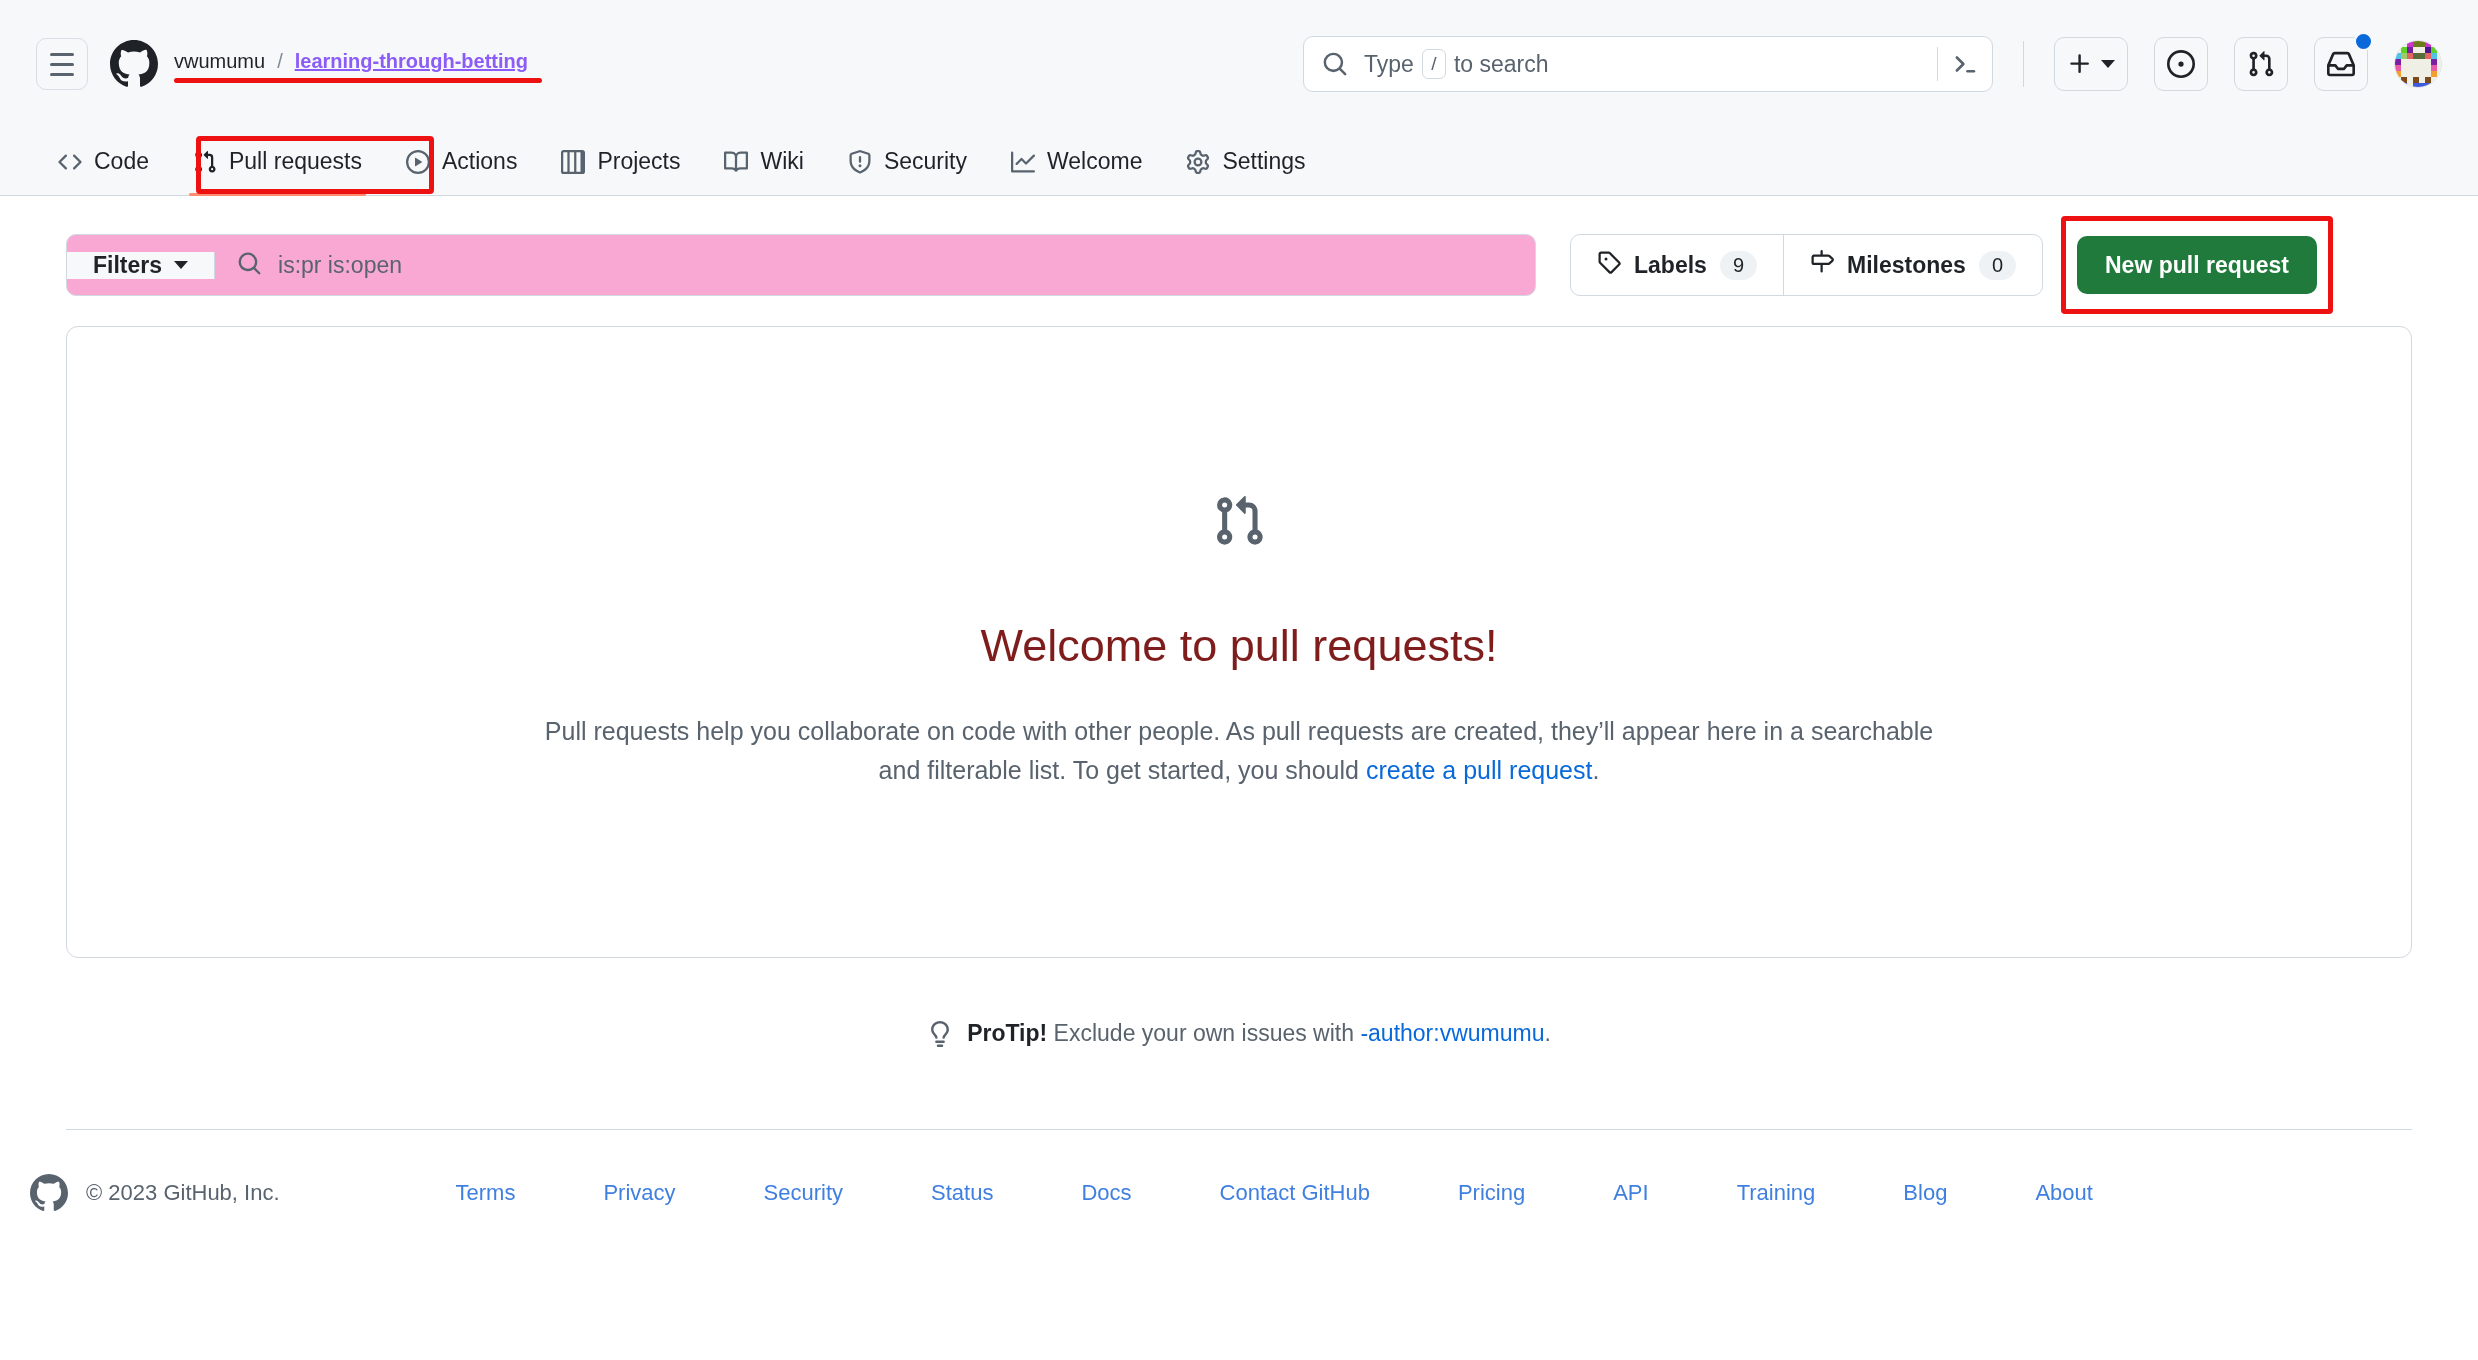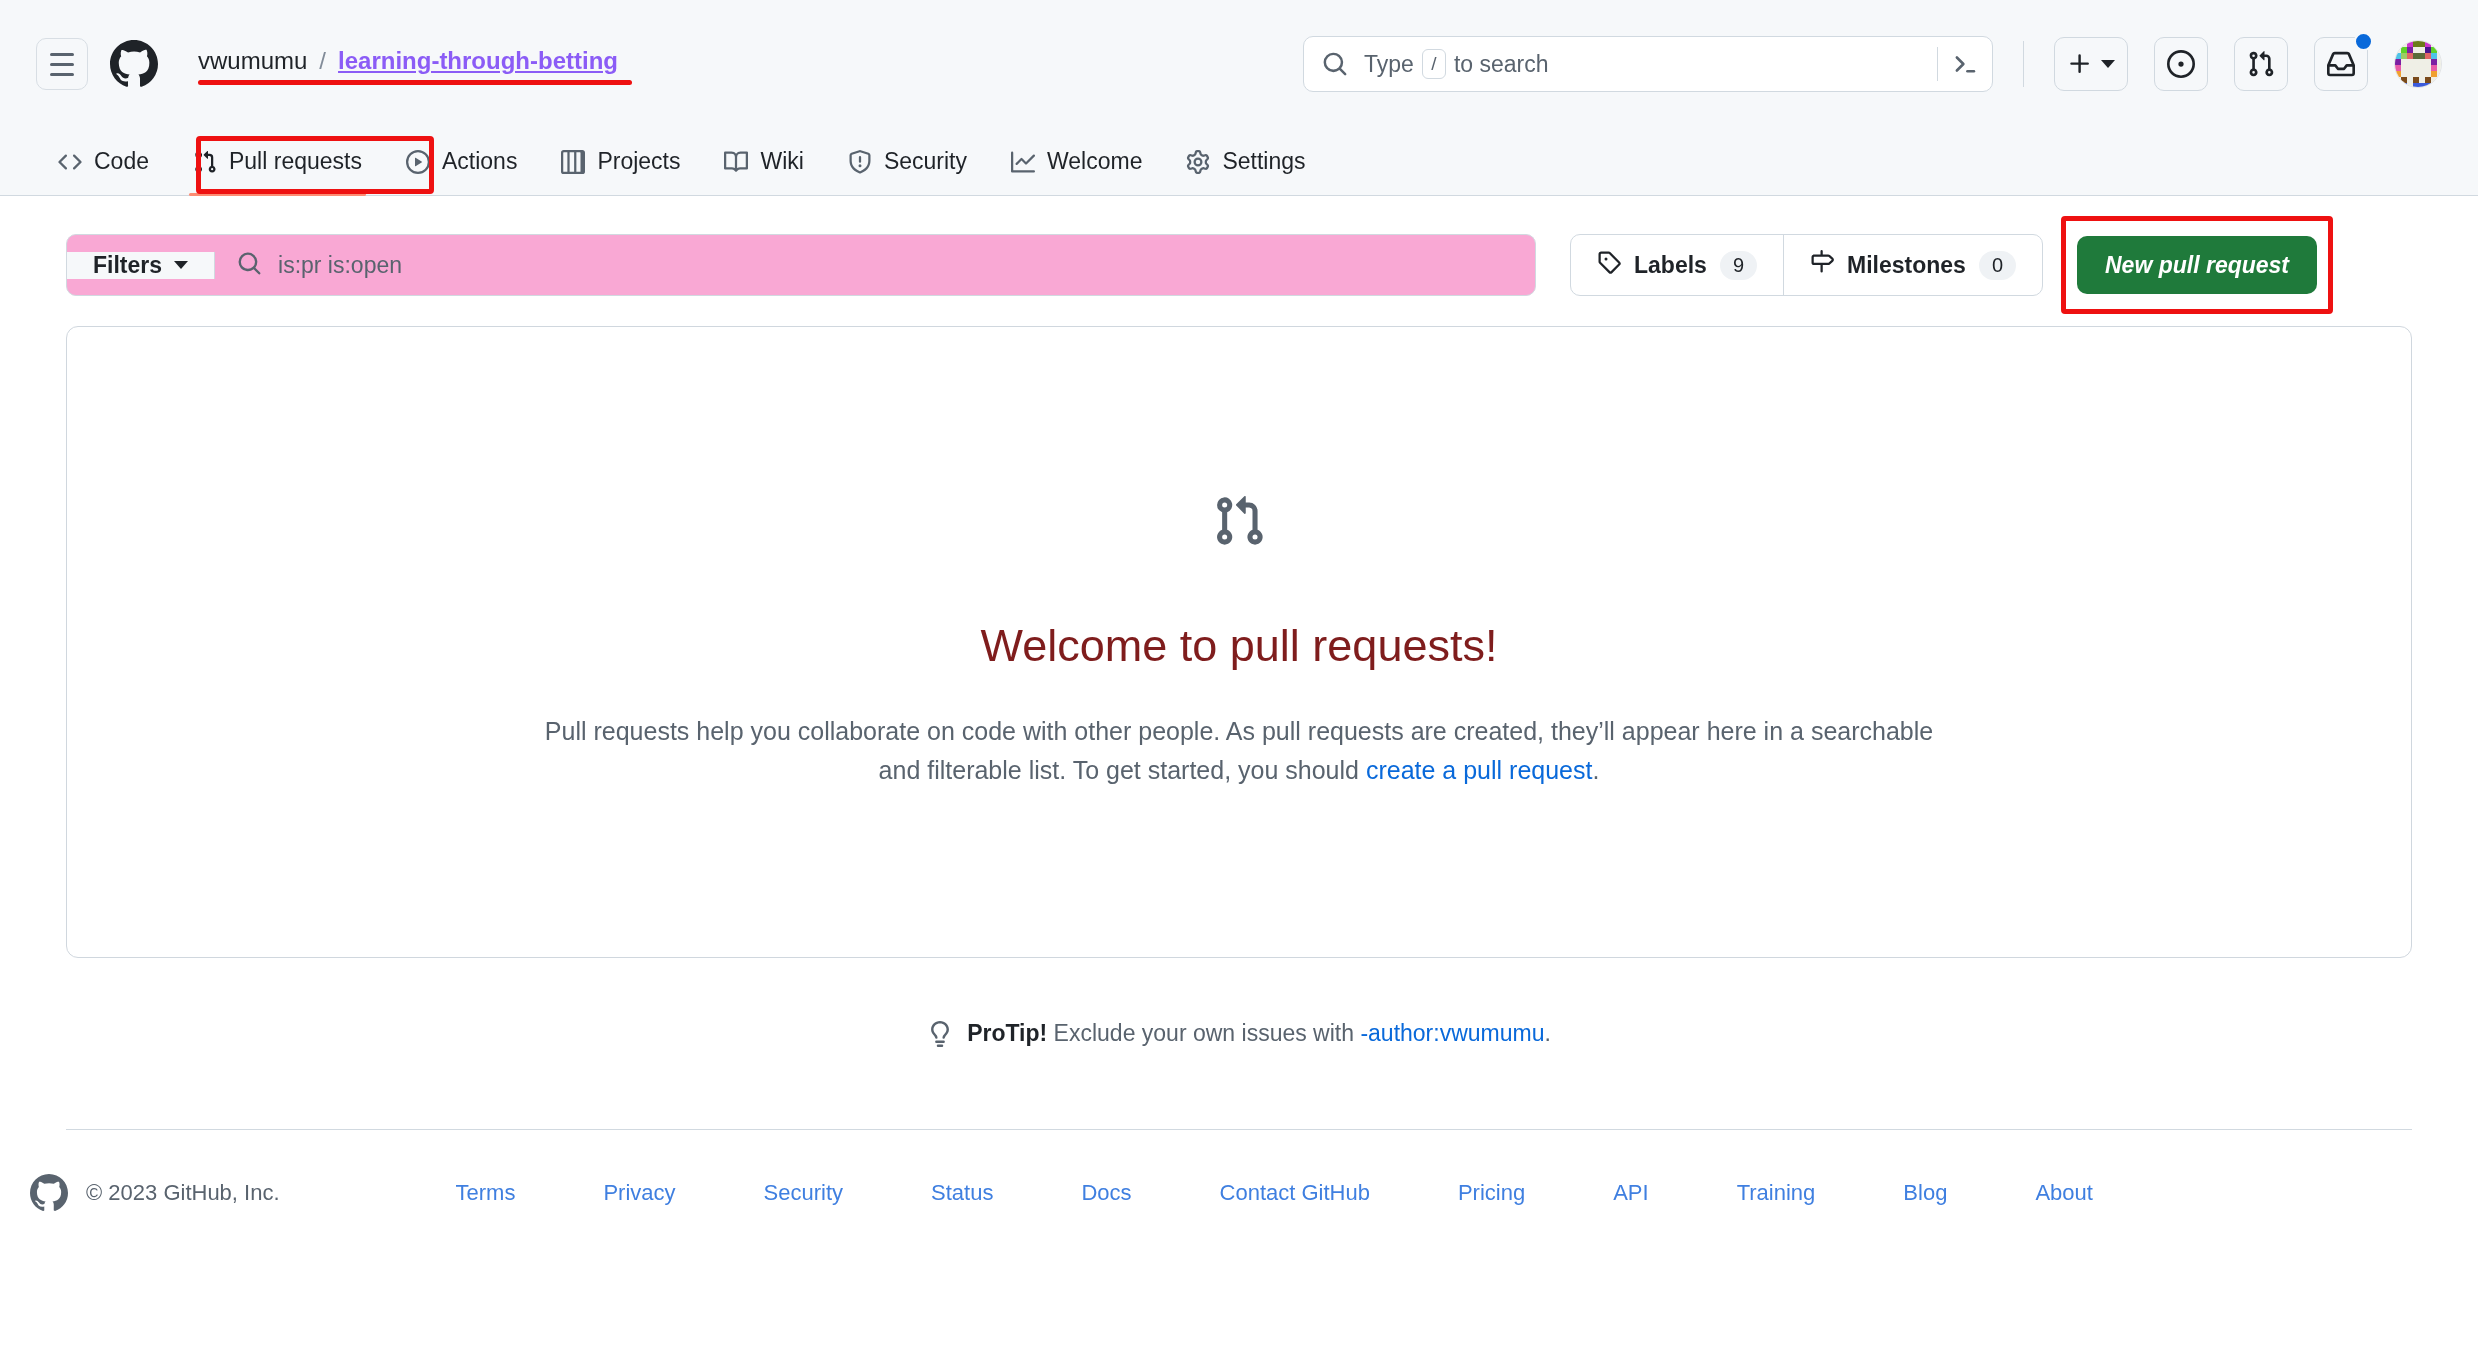--- a/index.html
+++ b/index.html
@@ -30,23 +30,23 @@
     gap: 7px;
     cursor: pointer;
     flex: none;
   }
   .hamburger-btn span {
     display: block; width: 24px; height: 3px;
     background: #59636e; border-radius: 2px;
   }
   .gh-logo { margin-left: 22px; flex: none; display: flex; align-items: center; }
   .breadcrumb {
-    margin-left: 40px;
-    display: flex; align-items: center;
-    font-size: 24px;
+    margin-left: 16px;
+    display: flex; align-items: center;
+    font-size: 20px;
     position: relative;
     padding-bottom: 6px;
   }
   .breadcrumb .owner { color: #1f2328; }
   .breadcrumb .sep { color: #818b98; margin: 0 12px; font-weight: 300; }
   .breadcrumb .repo { color: #8b5cf6; font-weight: 700; text-decoration: underline; }
   .breadcrumb .red-underline {
     position: absolute;
     left: 0; right: -14px; bottom: -4px;
     height: 5px; background: #ee1111; border-radius: 3px;
@@ -216,21 +216,21 @@
   .new-pr-btn {
     background: #1f7a3b;
     color: #fff;
     border: none;
     border-radius: 10px;
     height: 58px;
     padding: 0 28px;
     font-size: 23px; font-weight: 700;
     font-family: "Liberation Sans", sans-serif;
     cursor: pointer;
-    display: flex; align-items: center; font-style: italic;
+    display: flex; align-items: center;
   }
   .new-pr-annotation {
     position: absolute;
     left: -16px; top: -20px;
     right: -16px; bottom: -20px;
     border: 5px solid #ee1111;
     border-radius: 4px;
     pointer-events: none;
   }
 

